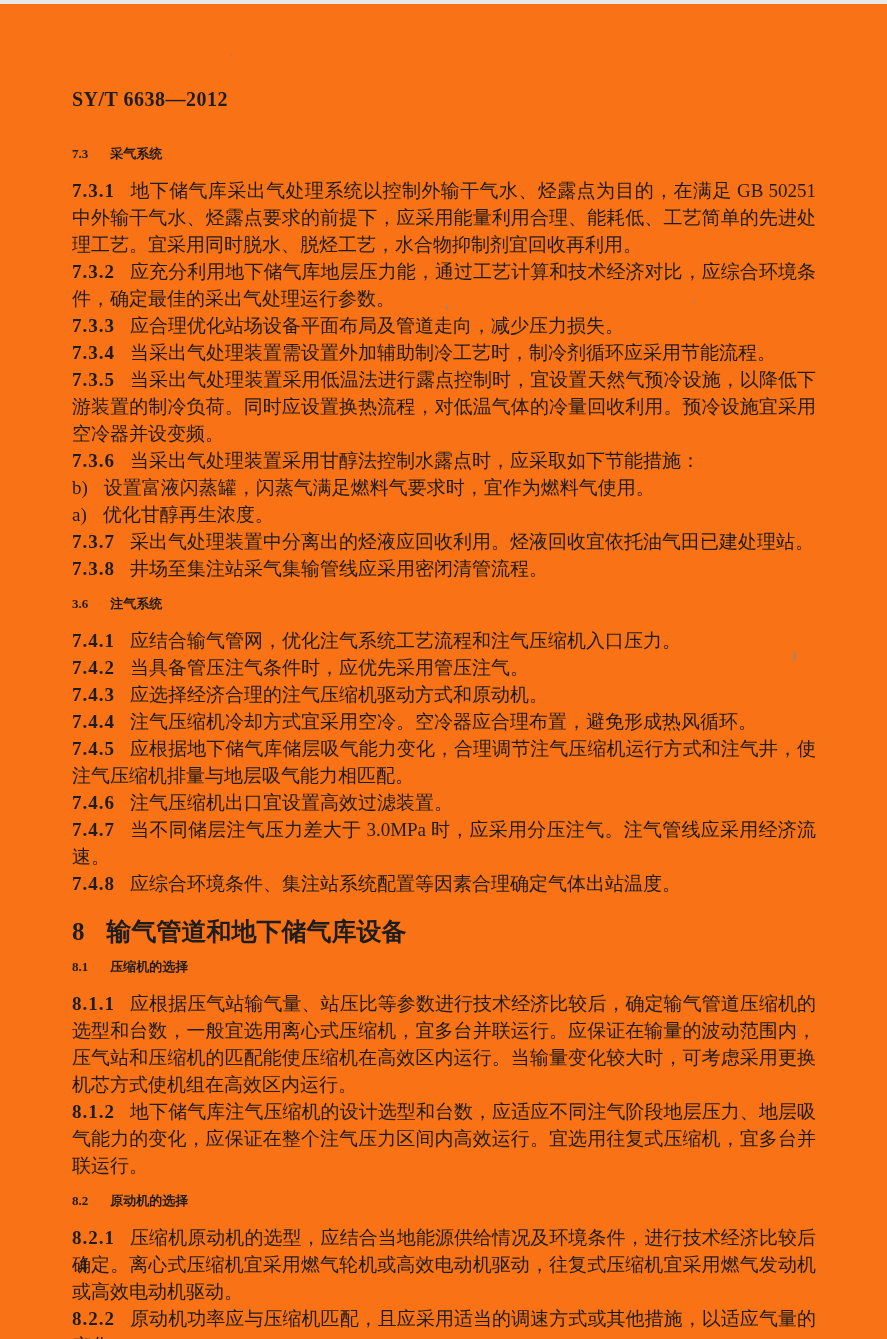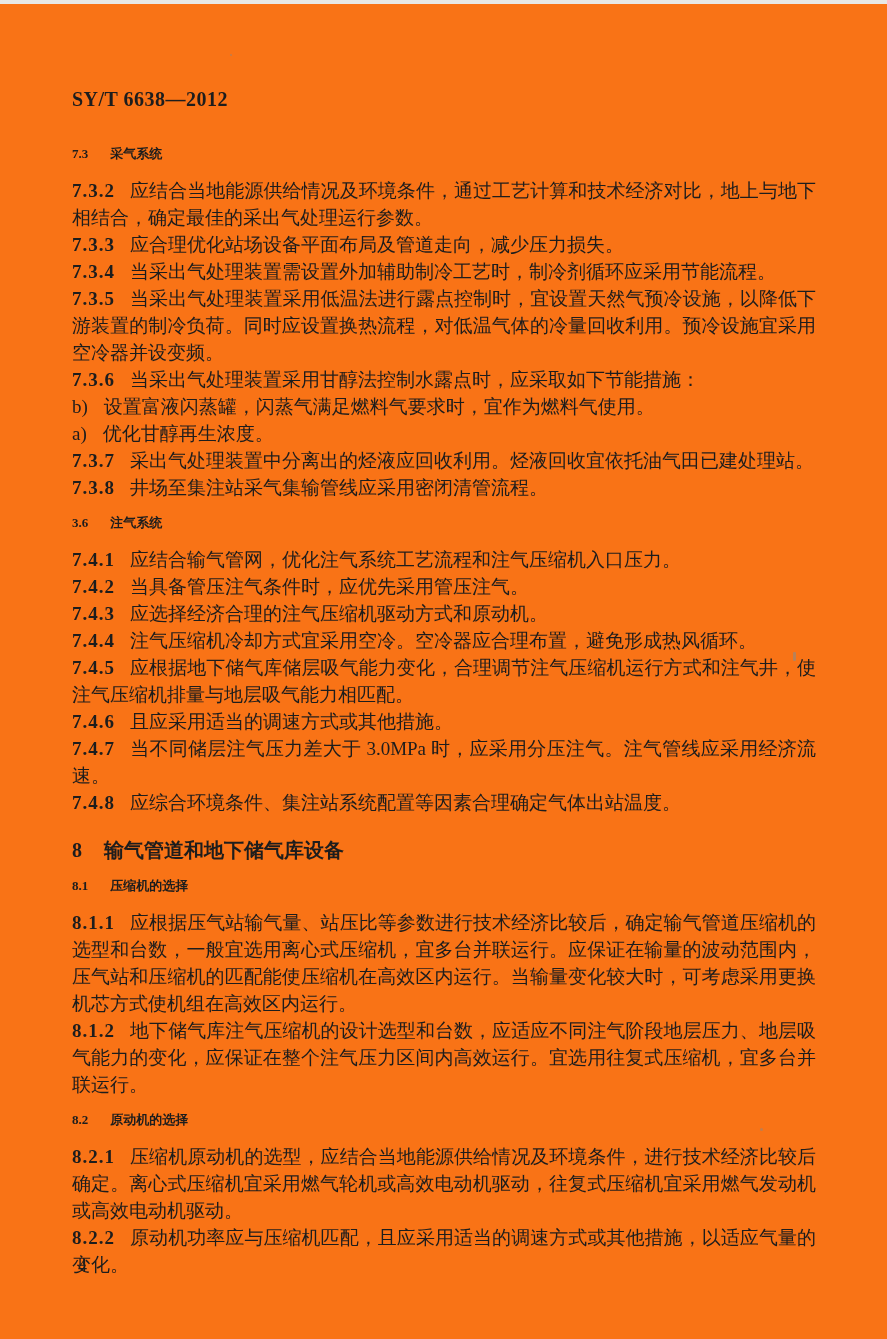--- a/index.html
+++ b/index.html
@@ -35,21 +35,21 @@
     line-height: 27px;
   }
   .content p {
     margin: 0;
     padding: 0;
   }
   
   .h1 {
     margin: 21px 0 7px 0 !important;
     font-weight: bold;
-    font-size: 20px;
+    font-size: 25px;
     font-family: "Liberation Sans", "DejaVu Sans", sans-serif;
   }
   
   .h2 {
     margin: 8px 0 10px 0 !important;
     font-weight: bold;
     font-size: 13px;
     font-family: "Liberation Sans", "DejaVu Sans", sans-serif;
   }
   .h1 .num, .h2 .num {
@@ -98,36 +98,37 @@
 </style>
 </head>
 <body>
 
 <div class="page">
 
   <div class="doc-header">SY/T 6638—2012</div>
 
   <div class="content">
       <p class="h2"><span class="num">7.3</span><span class="txt">采气系统</span></p>
-      <p class="clause"><span class="num">7.3.2</span><span class="txt">应结合当地能源供给情况及环境条件，通过工艺计算和技术经济对比，地上与地下相结合，确定最佳的采出气处理运行参数。</span></p>
+      <p class="clause"><span class="num">7.3.1</span><span class="txt">地下储气库采出气处理系统以控制外输干气水、烃露点为目的，在满足 GB 50251 中外输干气水、烃露点要求的前提下，应采用能量利用合理、能耗低、工艺简单的先进处理工艺。宜采用同时脱水、脱烃工艺，水合物抑制剂宜回收再利用。</span></p>
+      <p class="clause"><span class="num">7.3.2</span><span class="txt">应充分利用地下储气库地层压力能，通过工艺计算和技术经济对比，应综合环境条件，确定最佳的采出气处理运行参数。</span></p>
       <p class="clause"><span class="num">7.3.3</span><span class="txt">应合理优化站场设备平面布局及管道走向，减少压力损失。</span></p>
       <p class="clause"><span class="num">7.3.4</span><span class="txt">当采出气处理装置需设置外加辅助制冷工艺时，制冷剂循环应采用节能流程。</span></p>
       <p class="clause"><span class="num">7.3.5</span><span class="txt">当采出气处理装置采用低温法进行露点控制时，宜设置天然气预冷设施，以降低下游装置的制冷负荷。同时应设置换热流程，对低温气体的冷量回收利用。预冷设施宜采用空冷器并设变频。</span></p>
       <p class="clause"><span class="num">7.3.6</span><span class="txt">当采出气处理装置采用甘醇法控制水露点时，应采取如下节能措施：</span></p>
       <p class="list"><span class="num">b)</span><span class="txt">设置富液闪蒸罐，闪蒸气满足燃料气要求时，宜作为燃料气使用。</span></p>
       <p class="list"><span class="num">a)</span><span class="txt">优化甘醇再生浓度。</span></p>
       <p class="clause"><span class="num">7.3.7</span><span class="txt">采出气处理装置中分离出的烃液应回收利用。烃液回收宜依托油气田已建处理站。</span></p>
       <p class="clause"><span class="num">7.3.8</span><span class="txt">井场至集注站采气集输管线应采用密闭清管流程。</span></p>
       <p class="h2"><span class="num">3.6</span><span class="txt">注气系统</span></p>
       <p class="clause"><span class="num">7.4.1</span><span class="txt">应结合输气管网，优化注气系统工艺流程和注气压缩机入口压力。</span></p>
       <p class="clause"><span class="num">7.4.2</span><span class="txt">当具备管压注气条件时，应优先采用管压注气。</span></p>
       <p class="clause"><span class="num">7.4.3</span><span class="txt">应选择经济合理的注气压缩机驱动方式和原动机。</span></p>
       <p class="clause"><span class="num">7.4.4</span><span class="txt">注气压缩机冷却方式宜采用空冷。空冷器应合理布置，避免形成热风循环。</span></p>
       <p class="clause"><span class="num">7.4.5</span><span class="txt">应根据地下储气库储层吸气能力变化，合理调节注气压缩机运行方式和注气井，使注气压缩机排量与地层吸气能力相匹配。</span></p>
-      <p class="clause"><span class="num">7.4.6</span><span class="txt">且应采用适当的调速方式或其他措施。</span></p>
+      <p class="clause"><span class="num">7.4.6</span><span class="txt">注气压缩机出口宜设置高效过滤装置。</span></p>
       <p class="clause"><span class="num">7.4.7</span><span class="txt">当不同储层注气压力差大于 3.0MPa 时，应采用分压注气。注气管线应采用经济流速。</span></p>
       <p class="clause"><span class="num">7.4.8</span><span class="txt">应综合环境条件、集注站系统配置等因素合理确定气体出站温度。</span></p>
       <p class="h1"><span class="num">8</span><span class="txt">输气管道和地下储气库设备</span></p>
       <p class="h2"><span class="num">8.1</span><span class="txt">压缩机的选择</span></p>
       <p class="clause"><span class="num">8.1.1</span><span class="txt">应根据压气站输气量、站压比等参数进行技术经济比较后，确定输气管道压缩机的选型和台数，一般宜选用离心式压缩机，宜多台并联运行。应保证在输量的波动范围内，压气站和压缩机的匹配能使压缩机在高效区内运行。当输量变化较大时，可考虑采用更换机芯方式使机组在高效区内运行。</span></p>
       <p class="clause"><span class="num">8.1.2</span><span class="txt">地下储气库注气压缩机的设计选型和台数，应适应不同注气阶段地层压力、地层吸气能力的变化，应保证在整个注气压力区间内高效运行。宜选用往复式压缩机，宜多台并联运行。</span></p>
       <p class="h2"><span class="num">8.2</span><span class="txt">原动机的选择</span></p>
       <p class="clause"><span class="num">8.2.1</span><span class="txt">压缩机原动机的选型，应结合当地能源供给情况及环境条件，进行技术经济比较后确定。离心式压缩机宜采用燃气轮机或高效电动机驱动，往复式压缩机宜采用燃气发动机或高效电动机驱动。</span></p>
       <p class="clause"><span class="num">8.2.2</span><span class="txt">原动机功率应与压缩机匹配，且应采用适当的调速方式或其他措施，以适应气量的变化。</span></p>
     </div>

